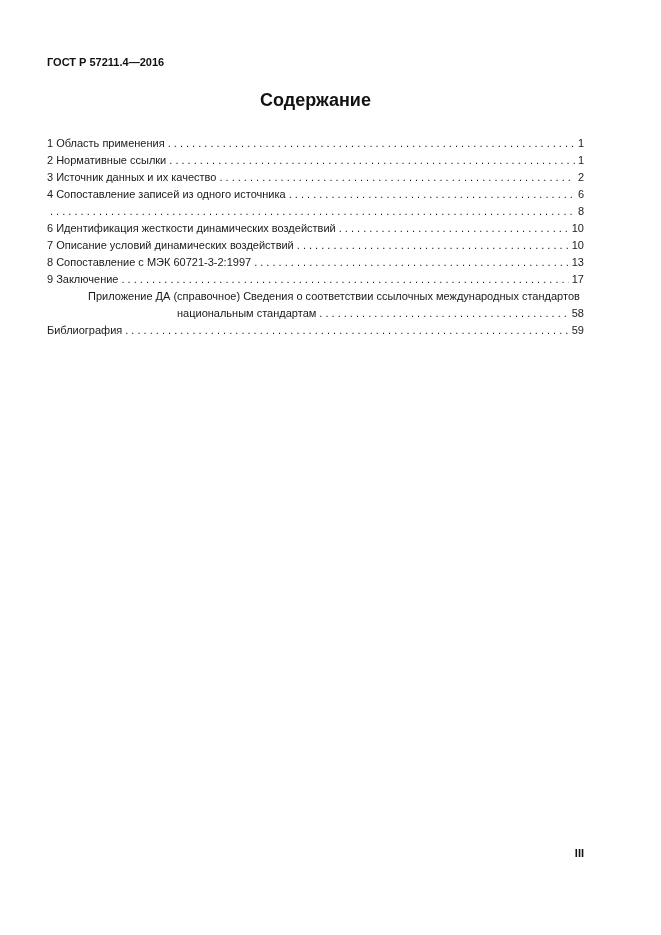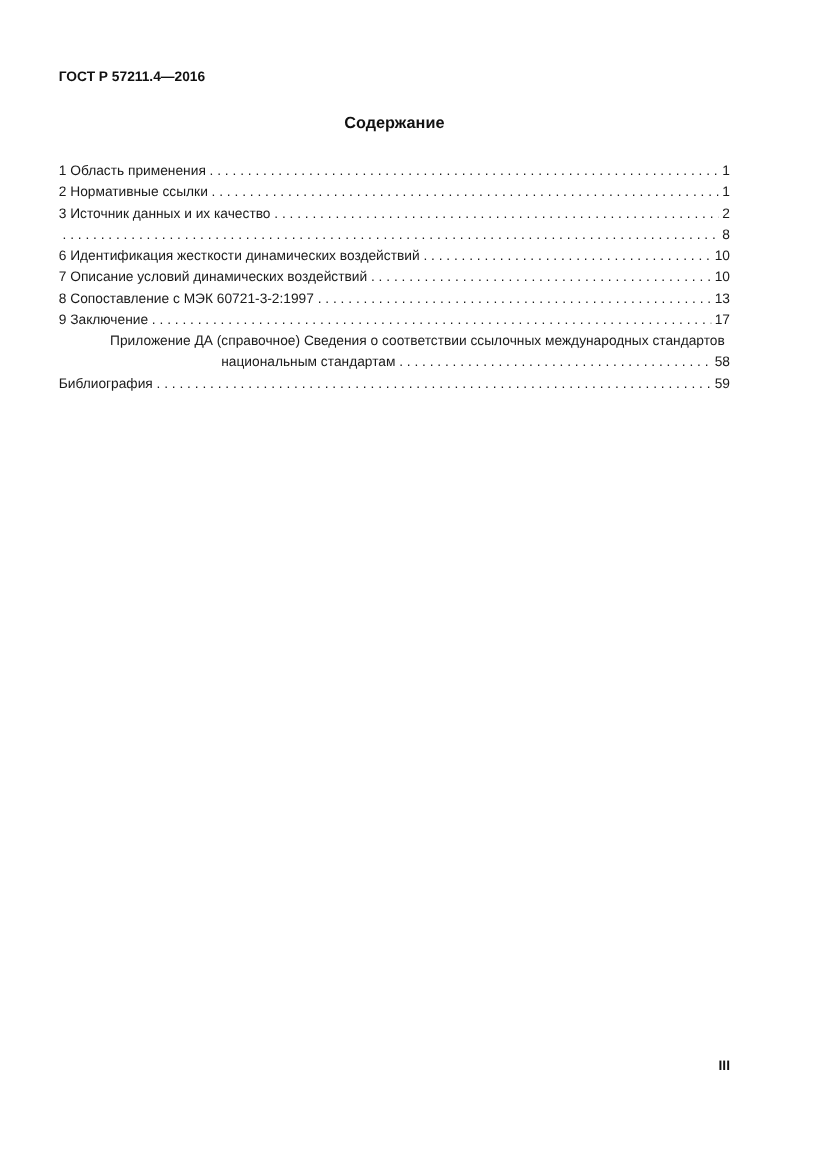--- a/index.html
+++ b/index.html
@@ -25,21 +25,21 @@
   .doc-header {
     margin-top: 56px;
     text-align: left;
     font-size: 11px;
     font-weight: bold;
     color: #111;
   }
   .doc-title {
     margin: 22px 0 0 0;
     text-align: center;
-    font-size: 13px;
+    font-size: 18px;
     font-weight: bold;
     color: #111;
   }
   .toc {
     margin-top: 24px;
     font-size: 11px;
     line-height: 17px;
     color: #1a1a1a;
   }
   .toc-row {
@@ -105,20 +105,25 @@
         <span class="toc-dots"></span>
         <span class="toc-page">1</span>
       </div>
 
       <div class="toc-row">
         <span class="toc-label">3 Источник данных и их качество</span>
         <span class="toc-dots"></span>
         <span class="toc-page">2</span>
       </div>
 
+      <div class="toc-row">
+        <span class="toc-label">4 Сопоставление записей из одного источника</span>
+        <span class="toc-dots"></span>
+        <span class="toc-page">6</span>
+      </div>
 
       <div class="toc-row">
         <span class="toc-dots"></span>
         <span class="toc-page">8</span>
       </div>
 
       <div class="toc-row">
         <span class="toc-label">6 Идентификация жесткости динамических воздействий</span>
         <span class="toc-dots"></span>
         <span class="toc-page">10</span>

